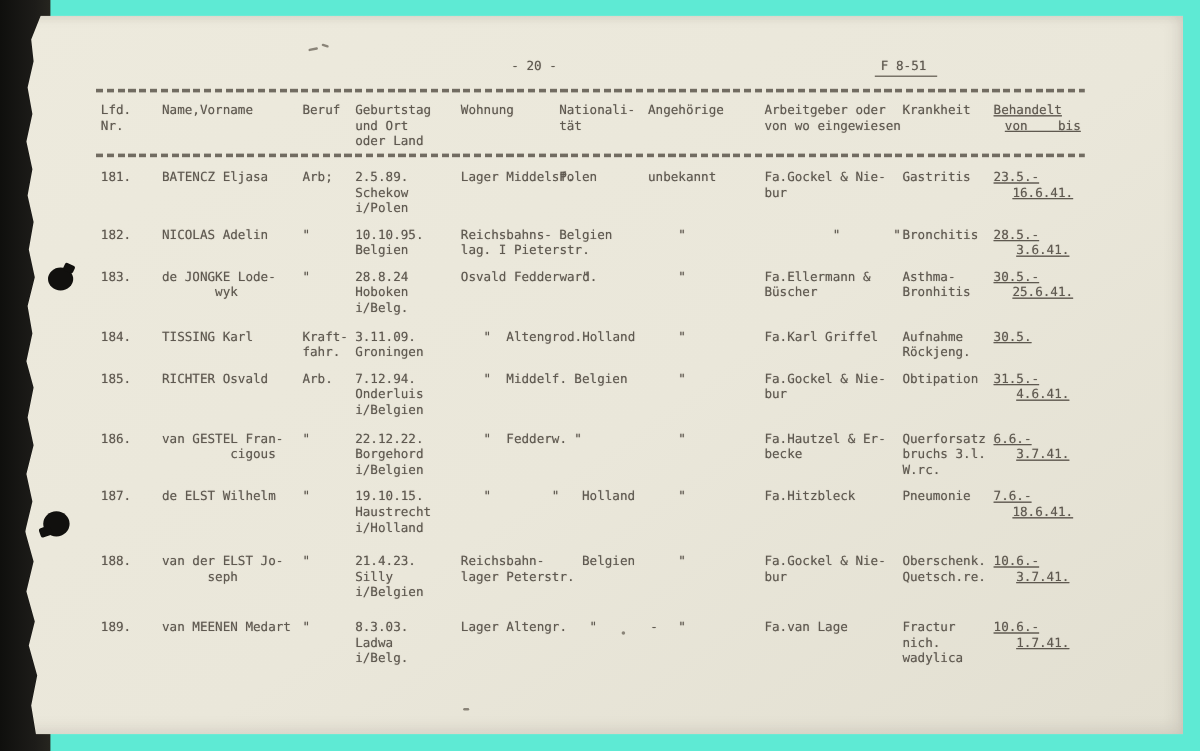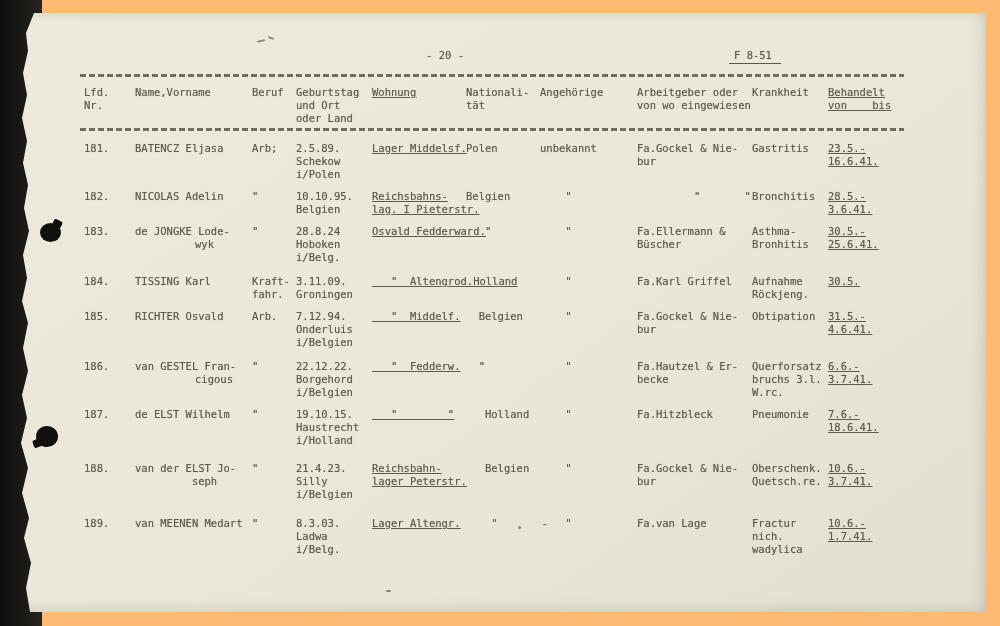--- a/index.html
+++ b/index.html
@@ -1,33 +1,33 @@
 <!DOCTYPE html>
 <html><head>
 <meta charset="utf-8">
 <style>
   html,body{margin:0;padding:0;background:#2a2927;}
   #canvas{position:relative;width:1000px;height:626px;overflow:hidden;
-          background:#fdba74;font-family:"DejaVu Sans Mono","Liberation Mono",monospace;}
+          background:#5eead4;font-family:"DejaVu Sans Mono","Liberation Mono",monospace;}
   #left-strip{position:absolute;left:0;top:0;width:42px;height:626px;
           background:linear-gradient(90deg,#0f0f0d,#1d1c19 70%,#26251f);}
   #paper{position:absolute;left:0;top:13px;width:986px;height:599px;
 ID       background:#eae7da;
           background:linear-gradient(145deg,#edeadd 0%,#eae7da 55%,#e2dfd1 100%);
           box-shadow:inset -6px 0 12px rgba(60,55,45,.08), inset 0 -6px 12px rgba(60,55,45,.06), inset 0 3px 6px rgba(60,55,45,.05);
           clip-path:polygon(34px 0,986px 0,986px 599px,30px 599px,26px 575px,31px 550px,24px 525px,29px 505px,22px 480px,28px 455px,21px 430px,27px 405px,22px 382px,28px 358px,23px 335px,28px 310px,22px 288px,27px 265px,23px 242px,29px 218px,24px 195px,28px 172px,23px 150px,27px 128px,22px 105px,27px 82px,23px 60px,28px 38px,26px 20px);}
   #content{position:absolute;left:0;top:0;width:1000px;height:626px;
           color:#5f5950;font-size:10.5px;line-height:13px;
           text-shadow:0 0 0.7px rgba(95,89,80,.55);}
   .cell{position:absolute;white-space:pre;}
   .ln{height:13px;}
-  .c-nr{left:84px;}  .c-name{left:135px;text-align:center;} .c-beruf{left:252px;} .c-geburt{left:296px;}
-  .c-wohnung{left:372px;text-decoration:underline;} .c-nat{left:466px;} .c-angeh{left:540px;text-align:right;} .c-arbeit{left:637px;}
+  .c-nr{left:84px;}  .c-name{left:135px;} .c-beruf{left:252px;} .c-geburt{left:296px;}
+  .c-wohnung{left:384px;} .c-nat{left:466px;} .c-angeh{left:540px;text-align:right;} .c-arbeit{left:637px;}
   .c-krank{left:752px;} .c-beh{left:828px;width:82px;text-decoration:underline;}
-  .c-beh .ln:nth-child(2){text-align:left;}
+  .c-beh .ln:nth-child(2){text-align:center;}
   #thead{position:absolute;top:86px;left:0;width:1000px;}
   .trow{position:absolute;left:0;width:1000px;}
   .rule{position:absolute;left:80px;width:824px;height:3px;
         background:repeating-linear-gradient(90deg,rgba(92,86,76,.85) 0 6px,rgba(92,86,76,0) 6px 9px);}
   #rule-top{top:74px;} #rule-bottom{top:128px;}
   #page-number{position:absolute;left:414px;top:49px;width:62px;text-align:center;}
   #doc-ref{position:absolute;left:734px;top:49px;}
   #ref-underline{position:absolute;left:729px;top:63px;width:52px;height:1px;background:#5c564d;}
   .hole{position:absolute;background:#11100e;border-radius:50%;}
   #hole-1{left:40px;top:223px;width:21px;height:19px;}

